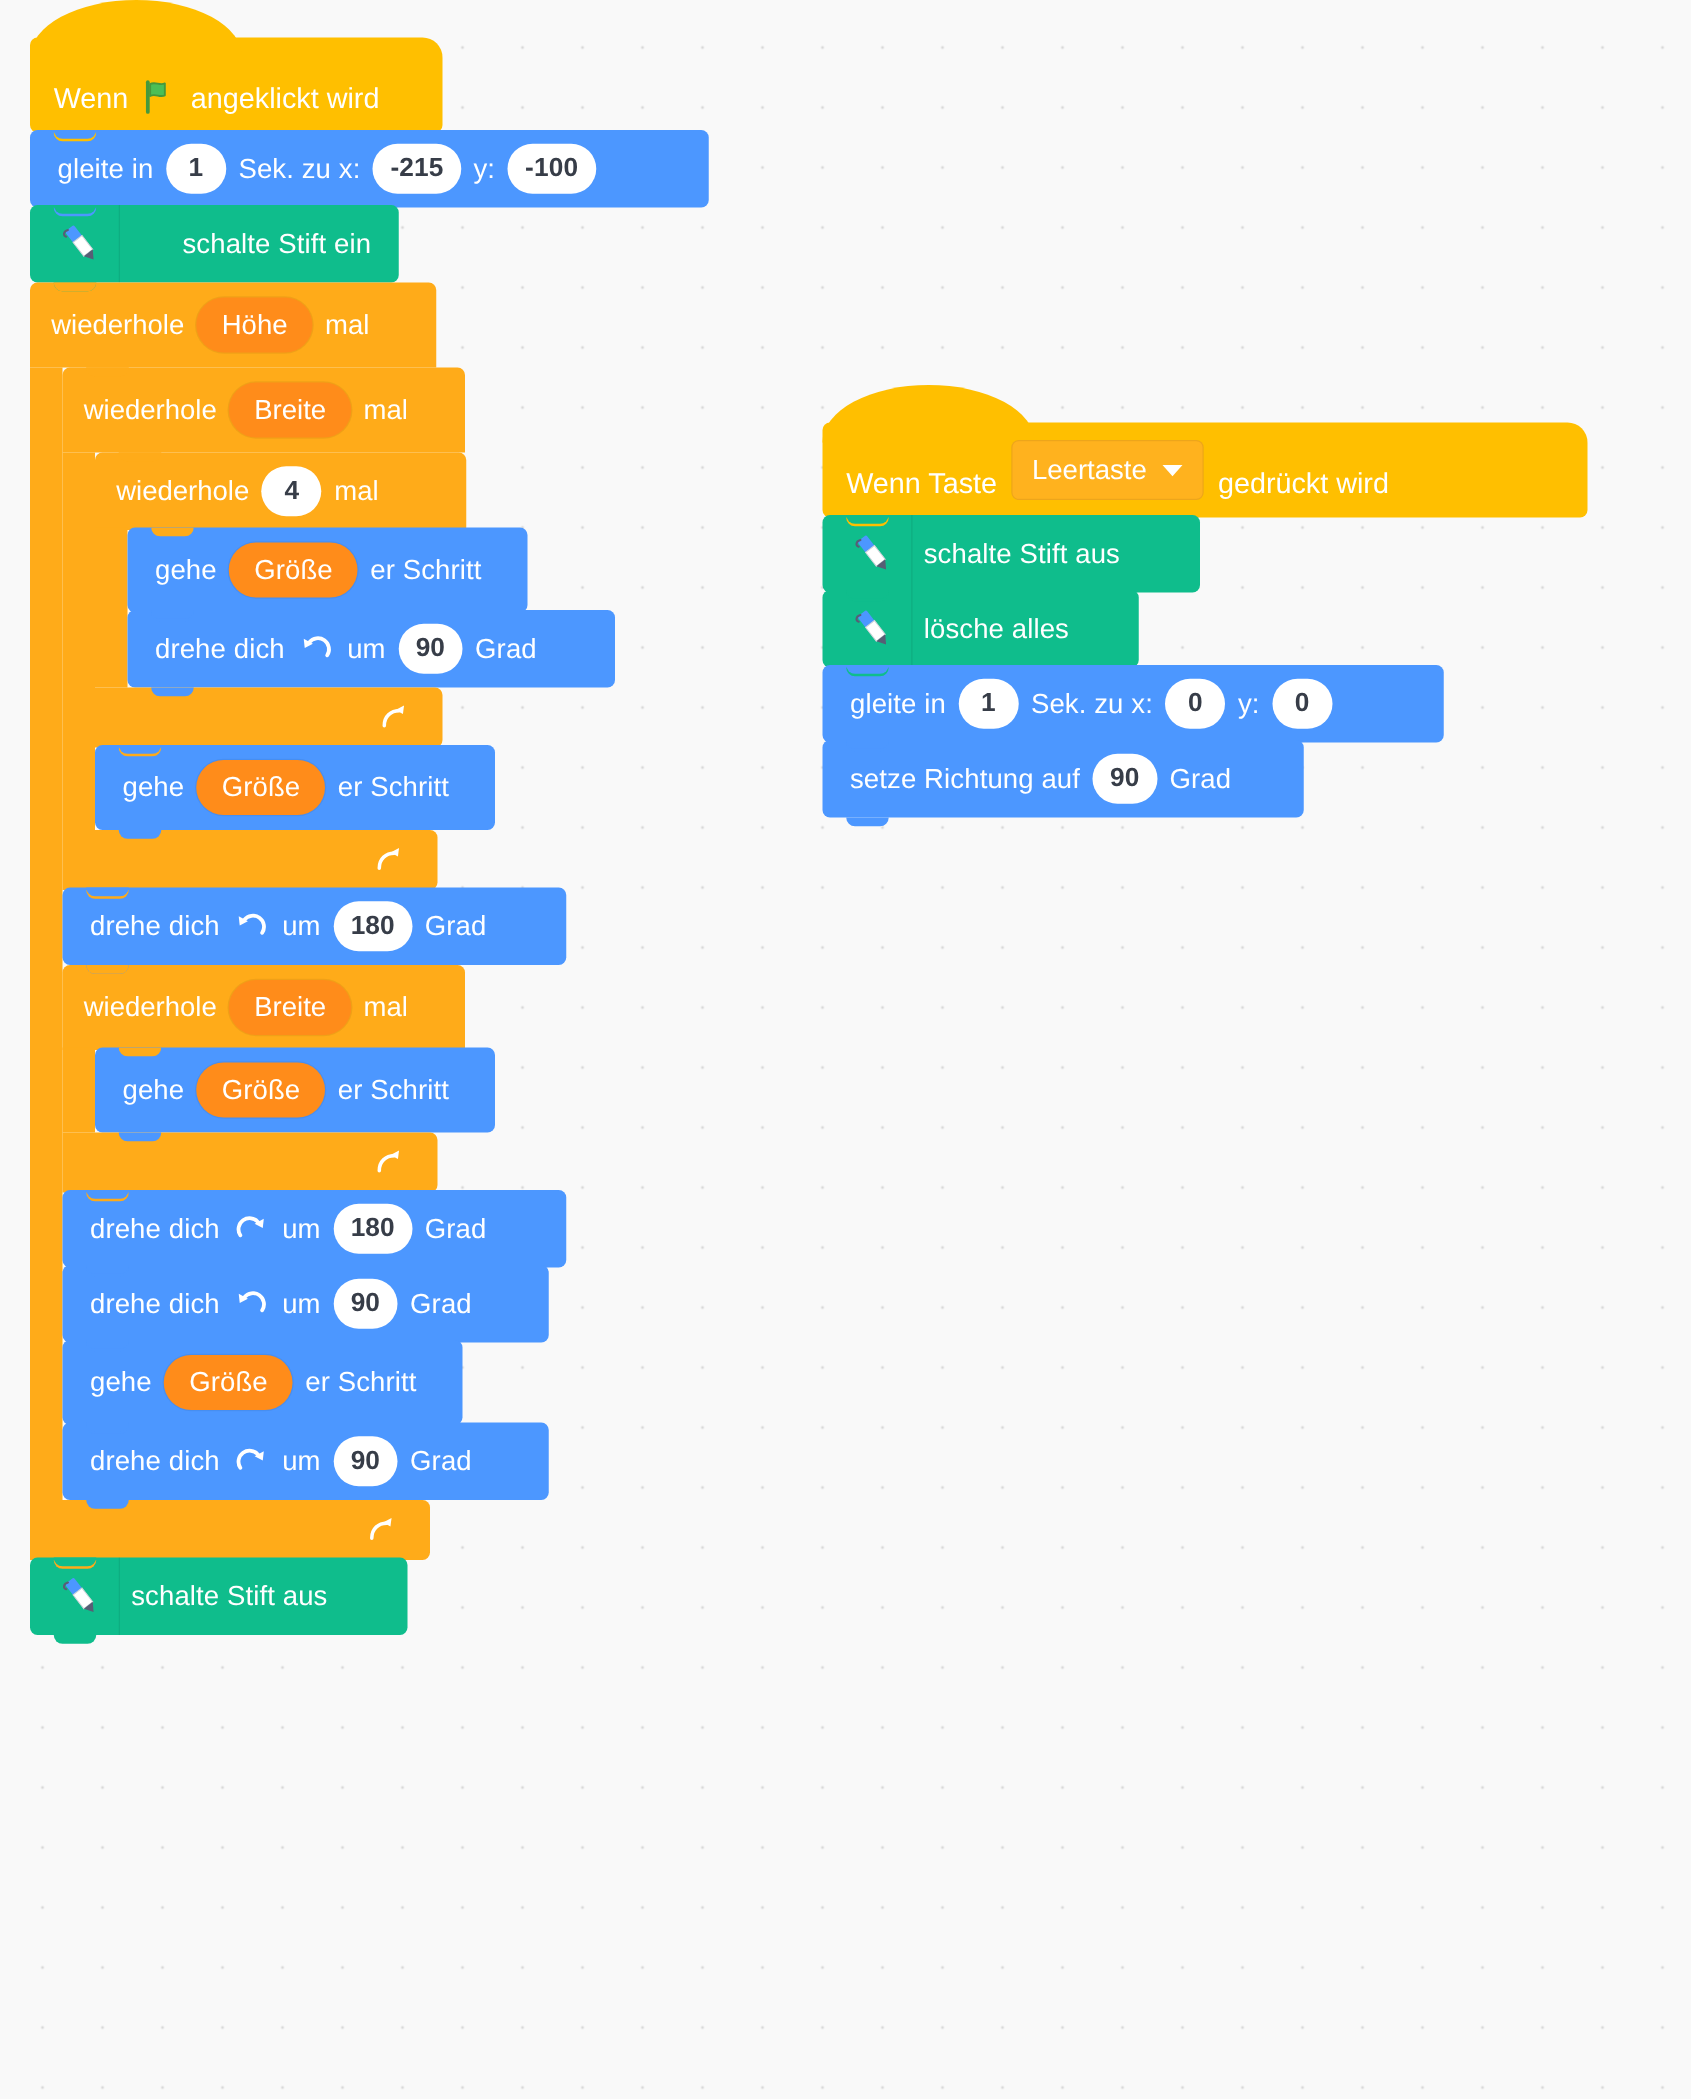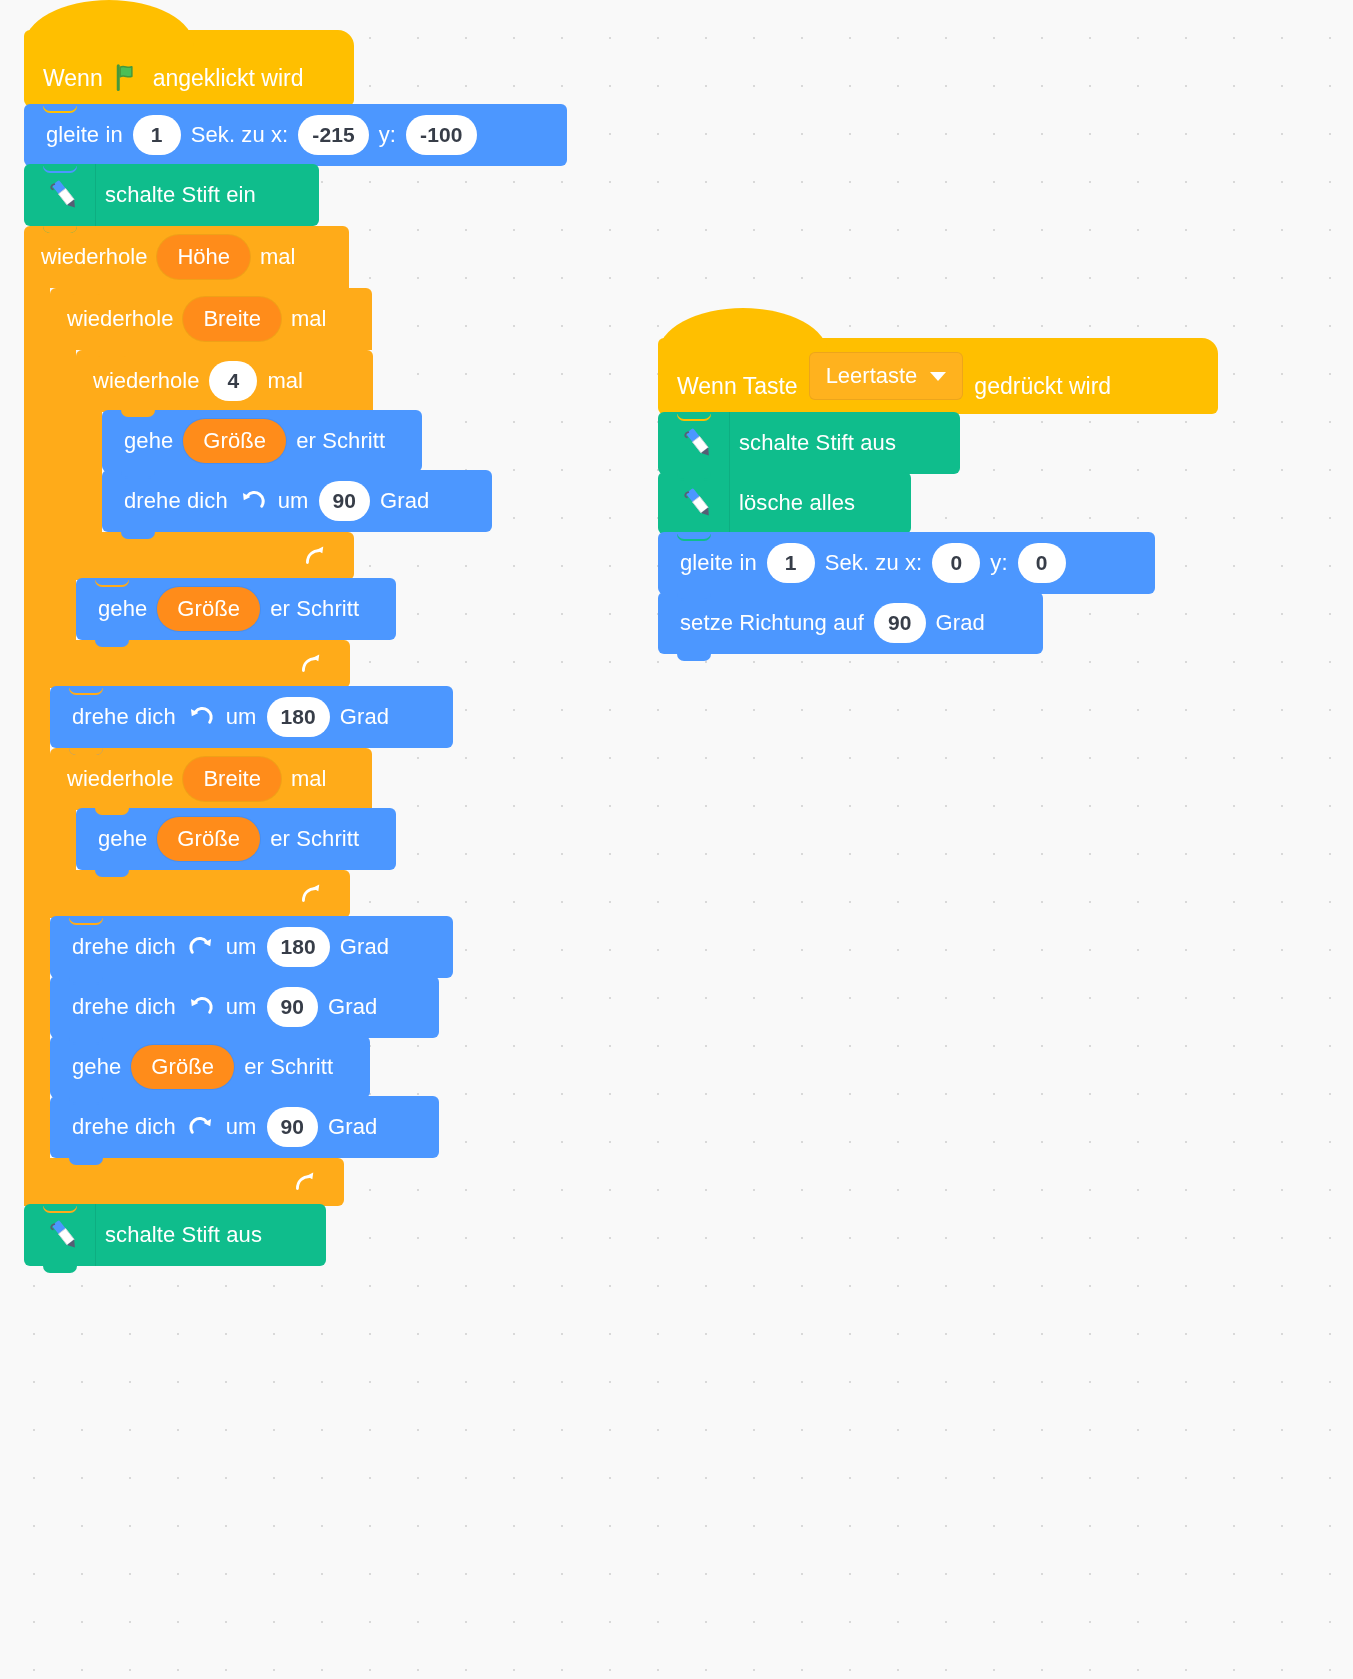--- a/index.html
+++ b/index.html
@@ -167,21 +167,21 @@
     display: inline-flex;
     align-items: center;
     justify-content: center;
     background: #ff8c1a;
     color: #ffffff;
     font-size: 22px;
     font-weight: 500;
     border-radius: 999px;
     height: 44px;
     padding: 0 20px;
-    margin: 0 9px;
+    margin: 12px 9px;
     box-shadow: 0 0 0 1px rgba(0,0,0,.06);
   }
   .dropdown {
     display: inline-flex;
     align-items: center;
     gap: 13px;
     background: #ffb21e;
     color: #ffffff;
     font-size: 22px;
     font-weight: 500;
@@ -230,21 +230,21 @@
 
   <div class="blk motion" style="width:543px;">
     <span class="lbl">gleite in</span>
     <span class="num">1</span>
     <span class="lbl">Sek. zu x:</span>
     <span class="num">-215</span>
     <span class="lbl">y:</span>
     <span class="num">-100</span>
   </div>
 
-  <div class="blk pen" style="width:295px; padding-left:10px;">
+  <div class="blk pen" style="width:295px; padding-left:10px;gap:41px;">
     <span class="pen-icon">
       <svg width="40" height="40" viewBox="0 0 24 24">
           <g transform="rotate(-38 12 12)">
             <rect x="9.3" y="2.6" width="5.4" height="7" rx="1" fill="#4c97ff"></rect>
             <rect x="9.3" y="9.1" width="5.4" height="8.4" fill="#ffffff" stroke="#cfd4da" stroke-width=".5"></rect>
             <path d="M9.3 17.5h5.4L12 21.6z" fill="#575e75"></path>
             <path d="M11 2.9c-2.1-.9-3.6.6-2.6 2" stroke="#575e75" stroke-width="1" fill="none" stroke-linecap="round"></path>
           </g>
         </svg>
     </span>
@@ -420,21 +420,21 @@
             <path d="M11 2.9c-2.1-.9-3.6.6-2.6 2" stroke="#575e75" stroke-width="1" fill="none" stroke-linecap="round"></path>
           </g>
         </svg>
     </span>
     <span class="lbl">schalte Stift aus</span>
   </div>
 </div>
 
 <div class="script" style="left:658px; top:338px;">
 
-  <div class="hat events" style="width:560px;">
+  <div class="hat events" style="width:612px;">
     <span class="lbl">Wenn Taste</span>
     <span class="dropdown">
       <span>Leertaste</span>
       <span class="chev"></span>
     </span>
     <span class="lbl">gedrückt wird</span>
   </div>
 
   <div class="blk pen" style="width:302px; padding-left:10px;">
     <span class="pen-icon">

